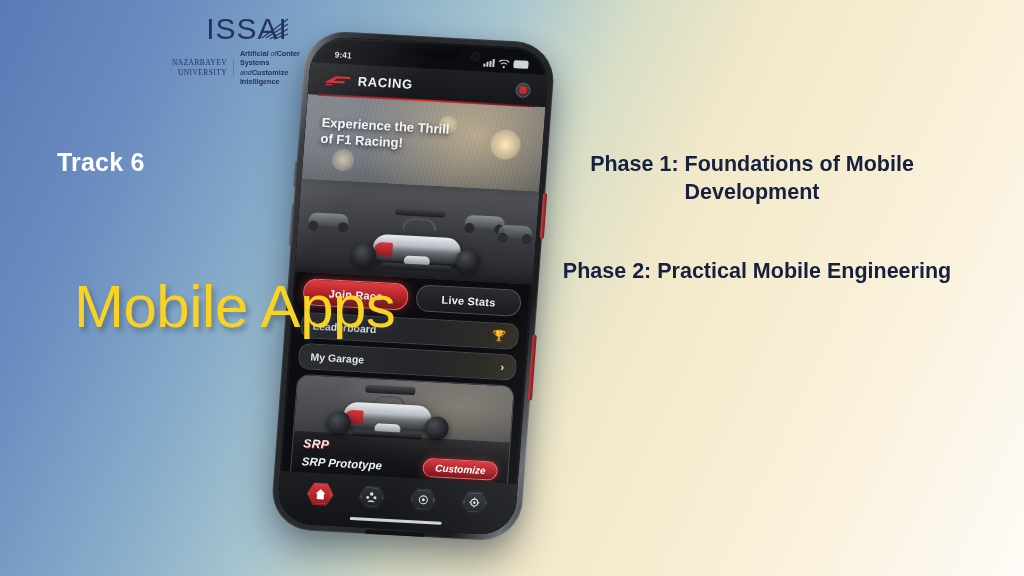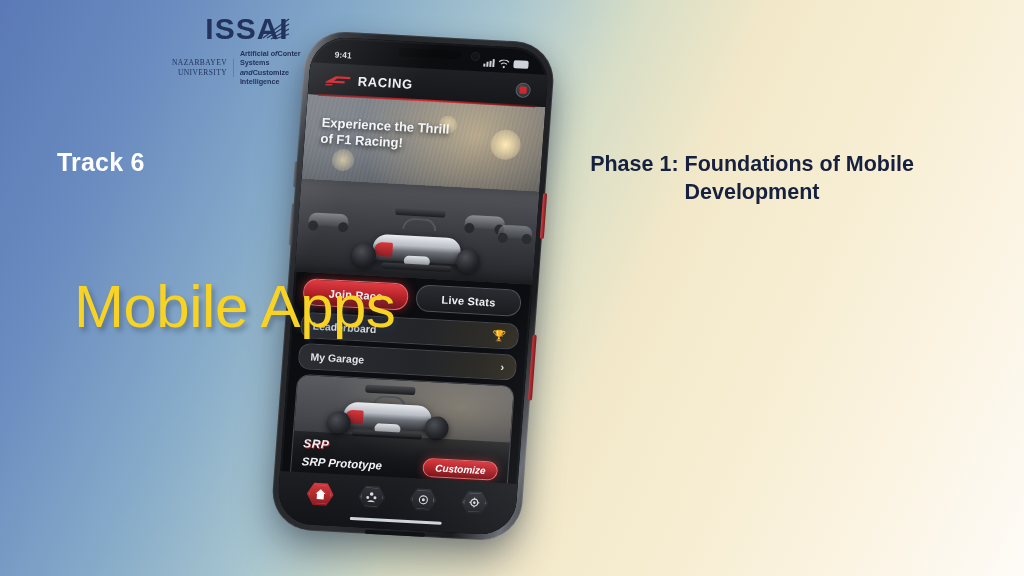--- a/index.html
+++ b/index.html
@@ -20,34 +20,34 @@
         #fefbf7 100%);
   }
   .slide { position: absolute; inset: 0; }
 
   
   .logo {
     position: absolute; left: 172px; top: 14px; width: 150px;
     color: #1b2a4a; text-align: center;
   }
   .logo-mark {
-    font-size: 30px; font-weight: bold; letter-spacing: 1px;
+    font-size: 30px; font-weight: normal; letter-spacing: 1px;
     line-height: 1; color: #22335c; position: relative; display: inline-block; text-align: right;
   }
   .logo-mark .swoosh {
     position: absolute; right: -2px; top: 2px; width: 30px; height: 26px;
   }
   .logo-row { display: flex; align-items: center; justify-content: center;
      gap: 6px; margin-top: 5px; }
   .logo-uni { font-family: "Liberation Serif", serif; font-size: 7.5px;
      line-height: 1.25; letter-spacing: .4px; color: #22335c; text-align: right; }
   .logo-div { width: 1px; height: 18px; background: #6d7c9c; }
   .logo-inst { font-size: 7.2px; line-height: 1.3; color: #22335c;
      font-weight: bold; text-align: left; }
-  .logo-inst i { font-weight: bold; font-style: italic; }
+  .logo-inst i { font-weight: normal; font-style: italic; }
 
   
   .track {
     position: absolute; left: 57px; top: 148px;
     font-size: 25px; font-weight: bold; color: #ffffff;
     letter-spacing: .2px;
   }
   .bigtitle {
     position: absolute; left: 74px; top: 272px;
     font-size: 60px; font-weight: normal; color: #f8d323;
@@ -348,20 +348,21 @@
           <i>and</i><span>Customize Intelligence</span>
         </div>
       </div>
     </div>
   </div>
 
   <div class="track">Track 6</div>
   <div class="bigtitle">Mobile Apps</div>
 
   <div class="phase phase-1">Phase 1: Foundations of Mobile Development</div>
+  <div class="phase phase-2">Phase 2: Practical Mobile Engineering</div>
 
   <div class="phone-wrap">
     <div class="phone-shadow"></div>
     <div class="phone-frame">
       <div class="btn-side btn-vol"></div>
       <div class="btn-side btn-pwr"></div>
       <div class="btn-side btn-l1"></div>
       <div class="btn-side btn-l2"></div>
 
       <div class="phone-inner">

